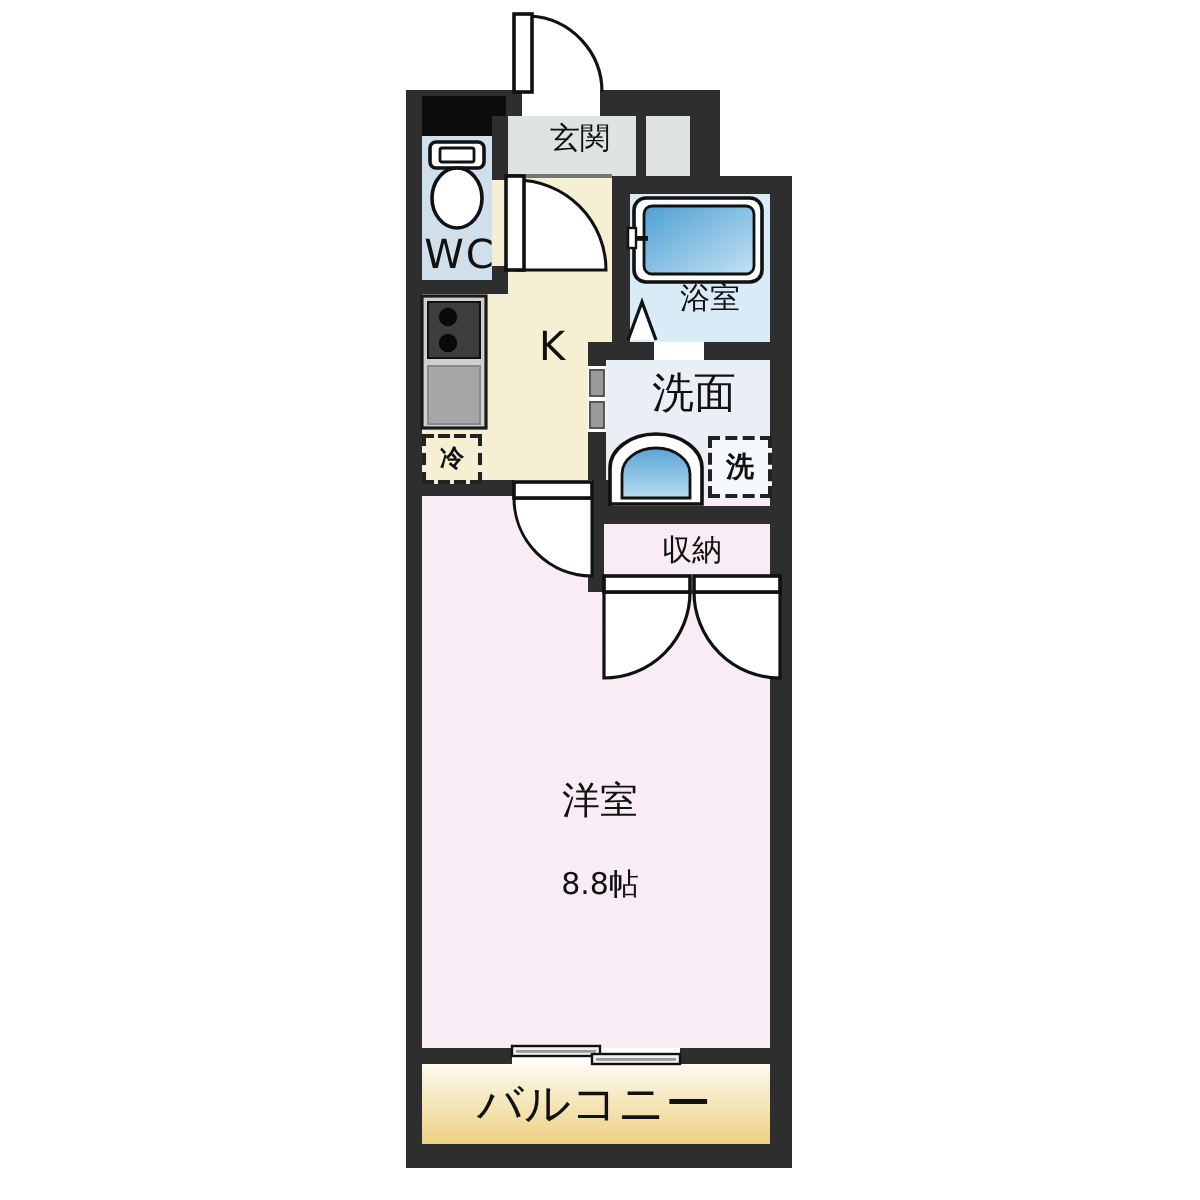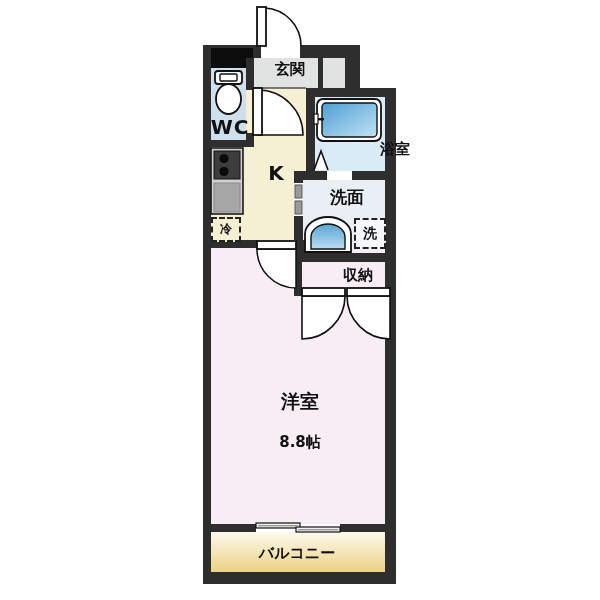--- a/index.html
+++ b/index.html
@@ -2,21 +2,21 @@
 <html><head>
 <meta charset="utf-8">
 <style>
   html,body{margin:0;padding:0;background:#fff;}
   .canvas{position:relative;width:600px;height:600px;background:#ffffff;overflow:hidden;
           font-family:"DejaVu Sans","Liberation Sans",sans-serif;}
   .abs{position:absolute;}
   .wall{position:absolute;background:#2e2e2e;}
   .gap{position:absolute;background:#ffffff;}
   .floor{position:absolute;}
-  .label{position:absolute;transform:translate(-50%,-50%);color:#111;font-weight:bold;
+  .label{position:absolute;transform:translate(-50%,-50%);color:#111;font-weight:normal;
          white-space:nowrap;text-align:center;line-height:1.1;}
   .dashedbox{position:absolute;border:2px dashed #222;box-sizing:border-box;
              display:flex;align-items:center;justify-content:center;
              color:#111;font-weight:bold;}
   svg.overlay{position:absolute;left:0;top:0;width:600px;height:600px;pointer-events:none;}
 </style>
 </head>
 <body>
 
 <div class="canvas">
@@ -147,20 +147,20 @@
   <div class="dashedbox" style="left:211px;top:217px;width:30px;height:25px;font-size:12px;background:#f5efd3;">
     <span>冷</span>
   </div>
   <div class="dashedbox" style="left:354px;top:218px;width:32px;height:31px;font-size:14px;background:#f4f8fb;">
     <span>洗</span>
   </div>
 
   <div class="label" style="left:290px;top:69px;font-size:15px;">玄関</div>
   <div class="label" style="left:230px;top:127px;font-size:20px;letter-spacing:1px;">WC</div>
   <div class="label" style="left:276px;top:173px;font-size:20px;">K</div>
-  <div class="label" style="left:355px;top:149px;font-size:15px;margin-left:40px;">浴室</div>
-  <div class="label" style="left:347px;top:197px;font-size:17px;">洗面</div>
-  <div class="label" style="left:346px;top:275px;font-size:15px;margin-left:12px;">収納</div>
+  <div class="label" style="left:355px;top:149px;font-size:15px;">浴室</div>
+  <div class="label" style="left:347px;top:197px;font-size:21px;">洗面</div>
+  <div class="label" style="left:346px;top:275px;font-size:15px;">収納</div>
   <div class="label" style="left:300px;top:401px;font-size:19px;">洋室</div>
   <div class="label" style="left:300px;top:442px;font-size:15px;">8.8帖</div>
-  <div class="label" style="left:297px;top:553px;font-size:15px;">バルコニー</div>
+  <div class="label" style="left:297px;top:553px;font-size:23px;">バルコニー</div>
 
 </div>
 
 </body></html>

